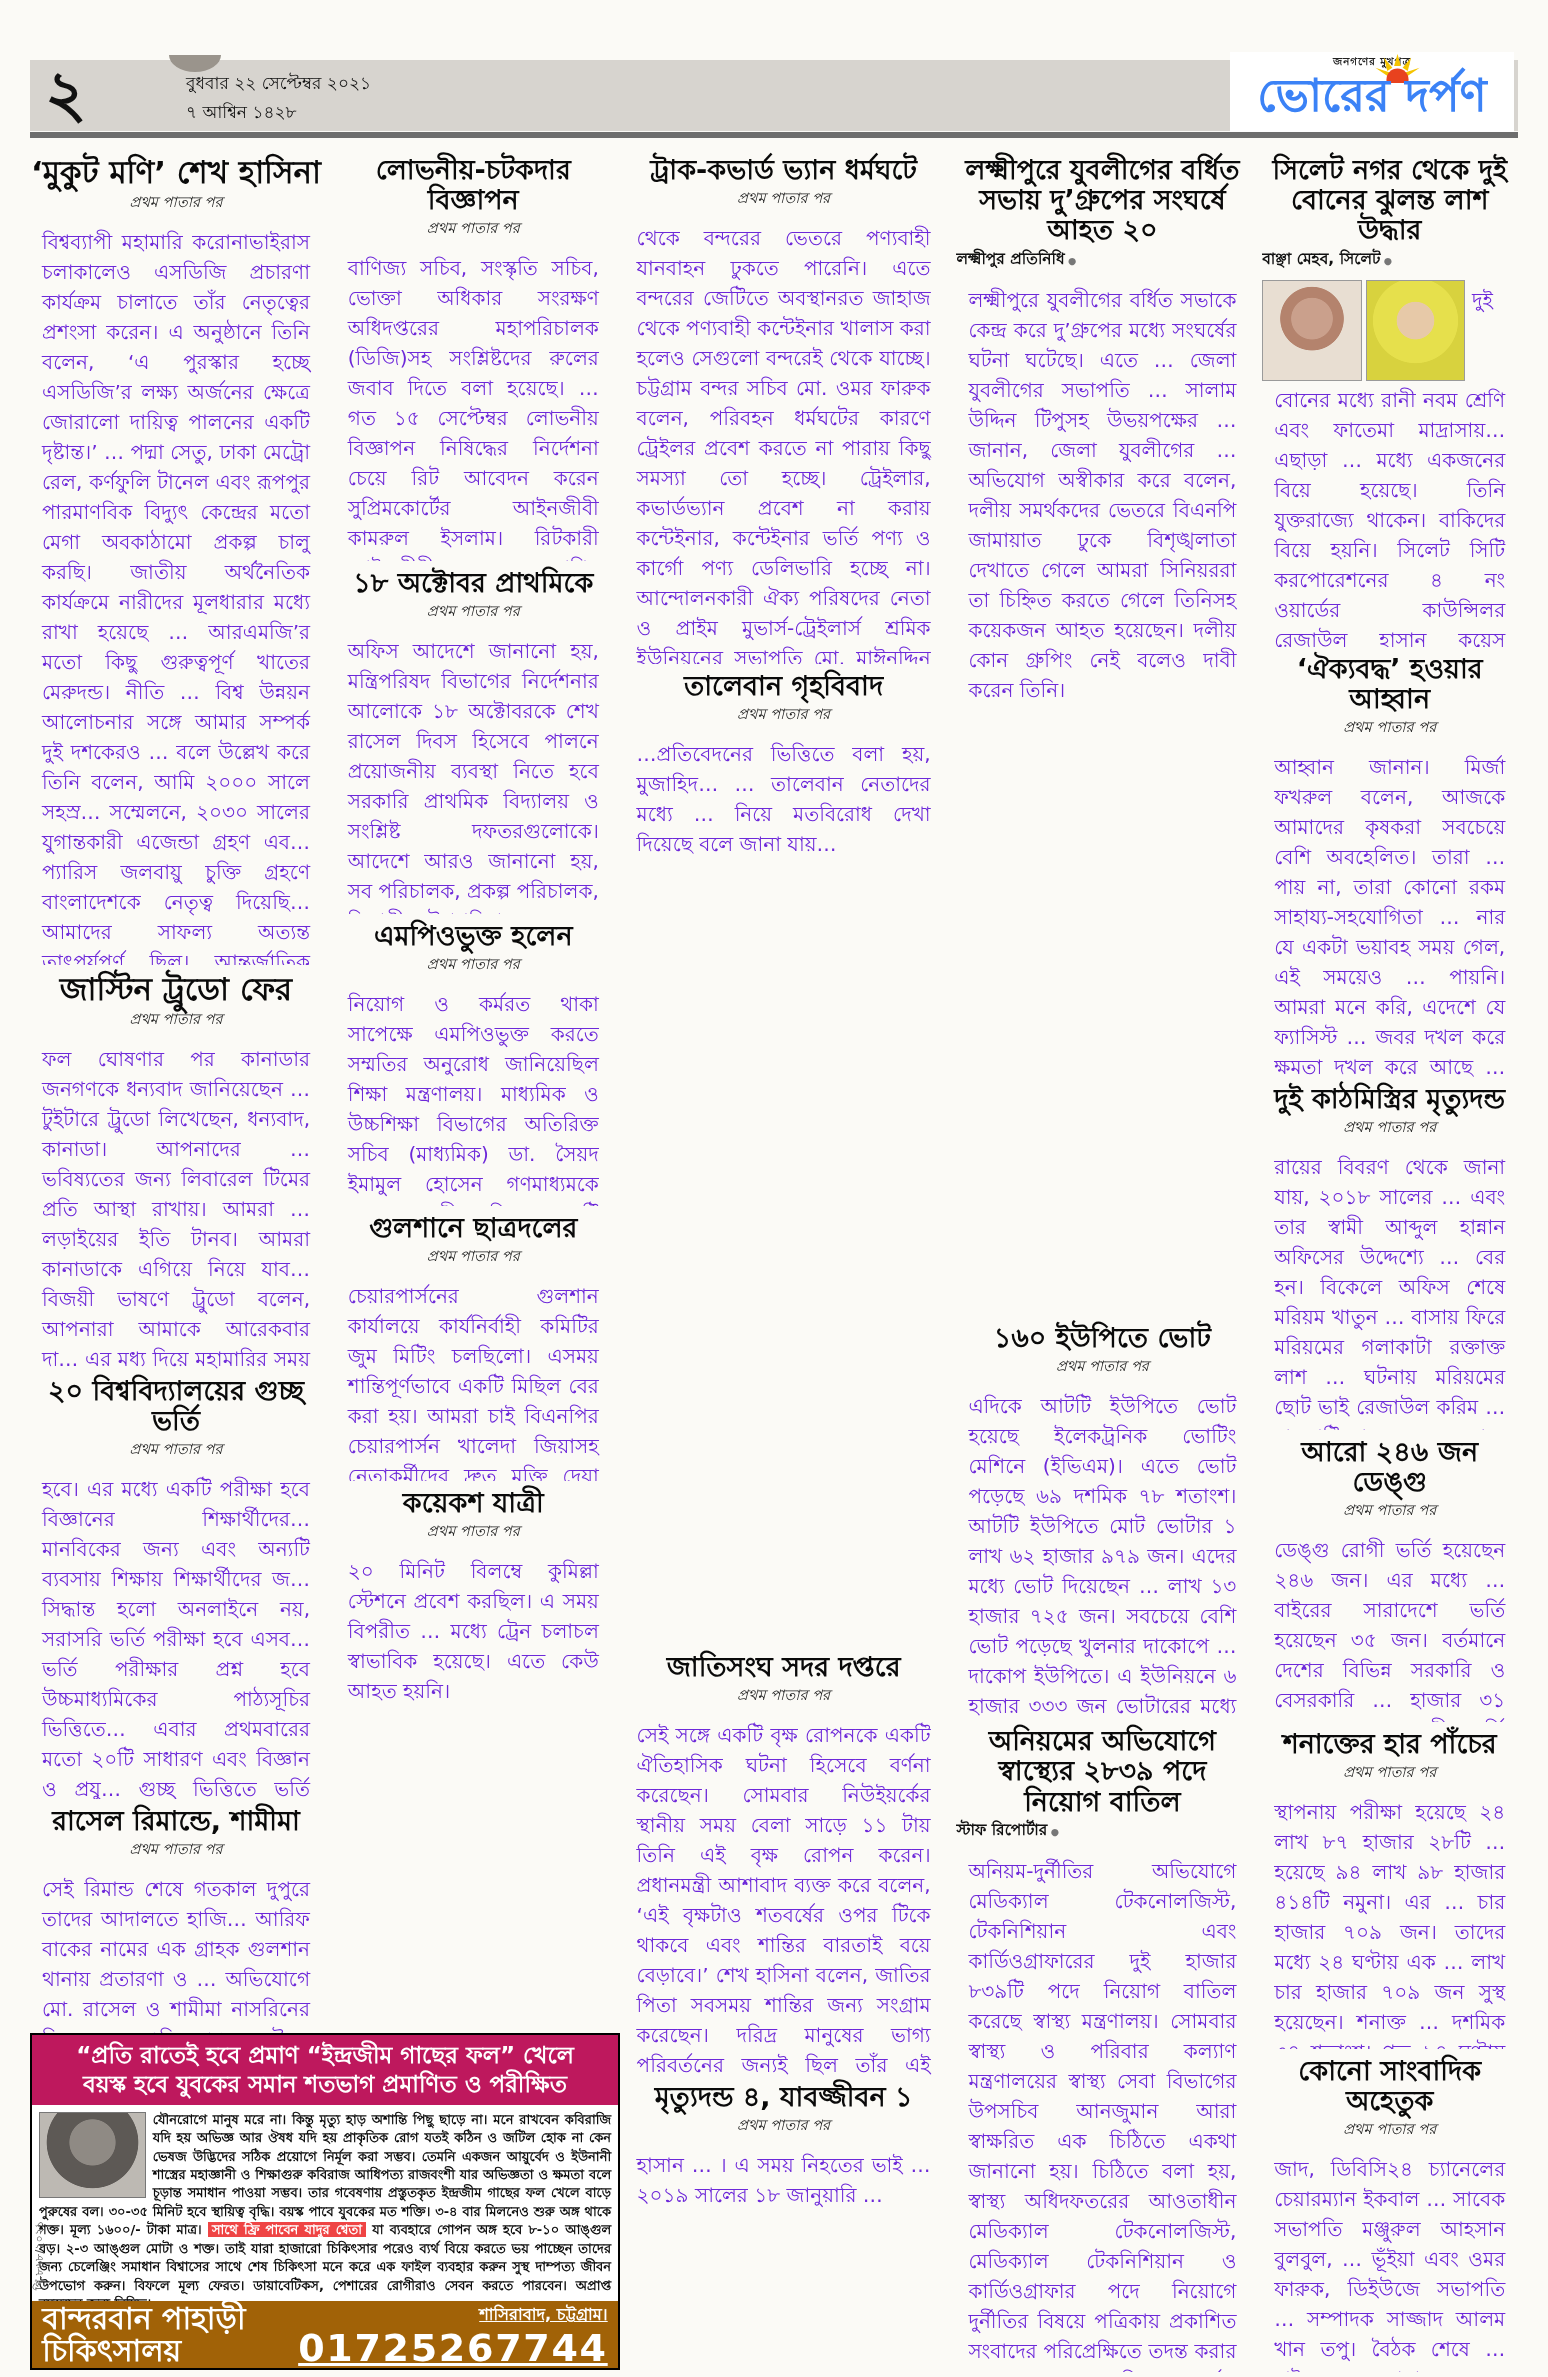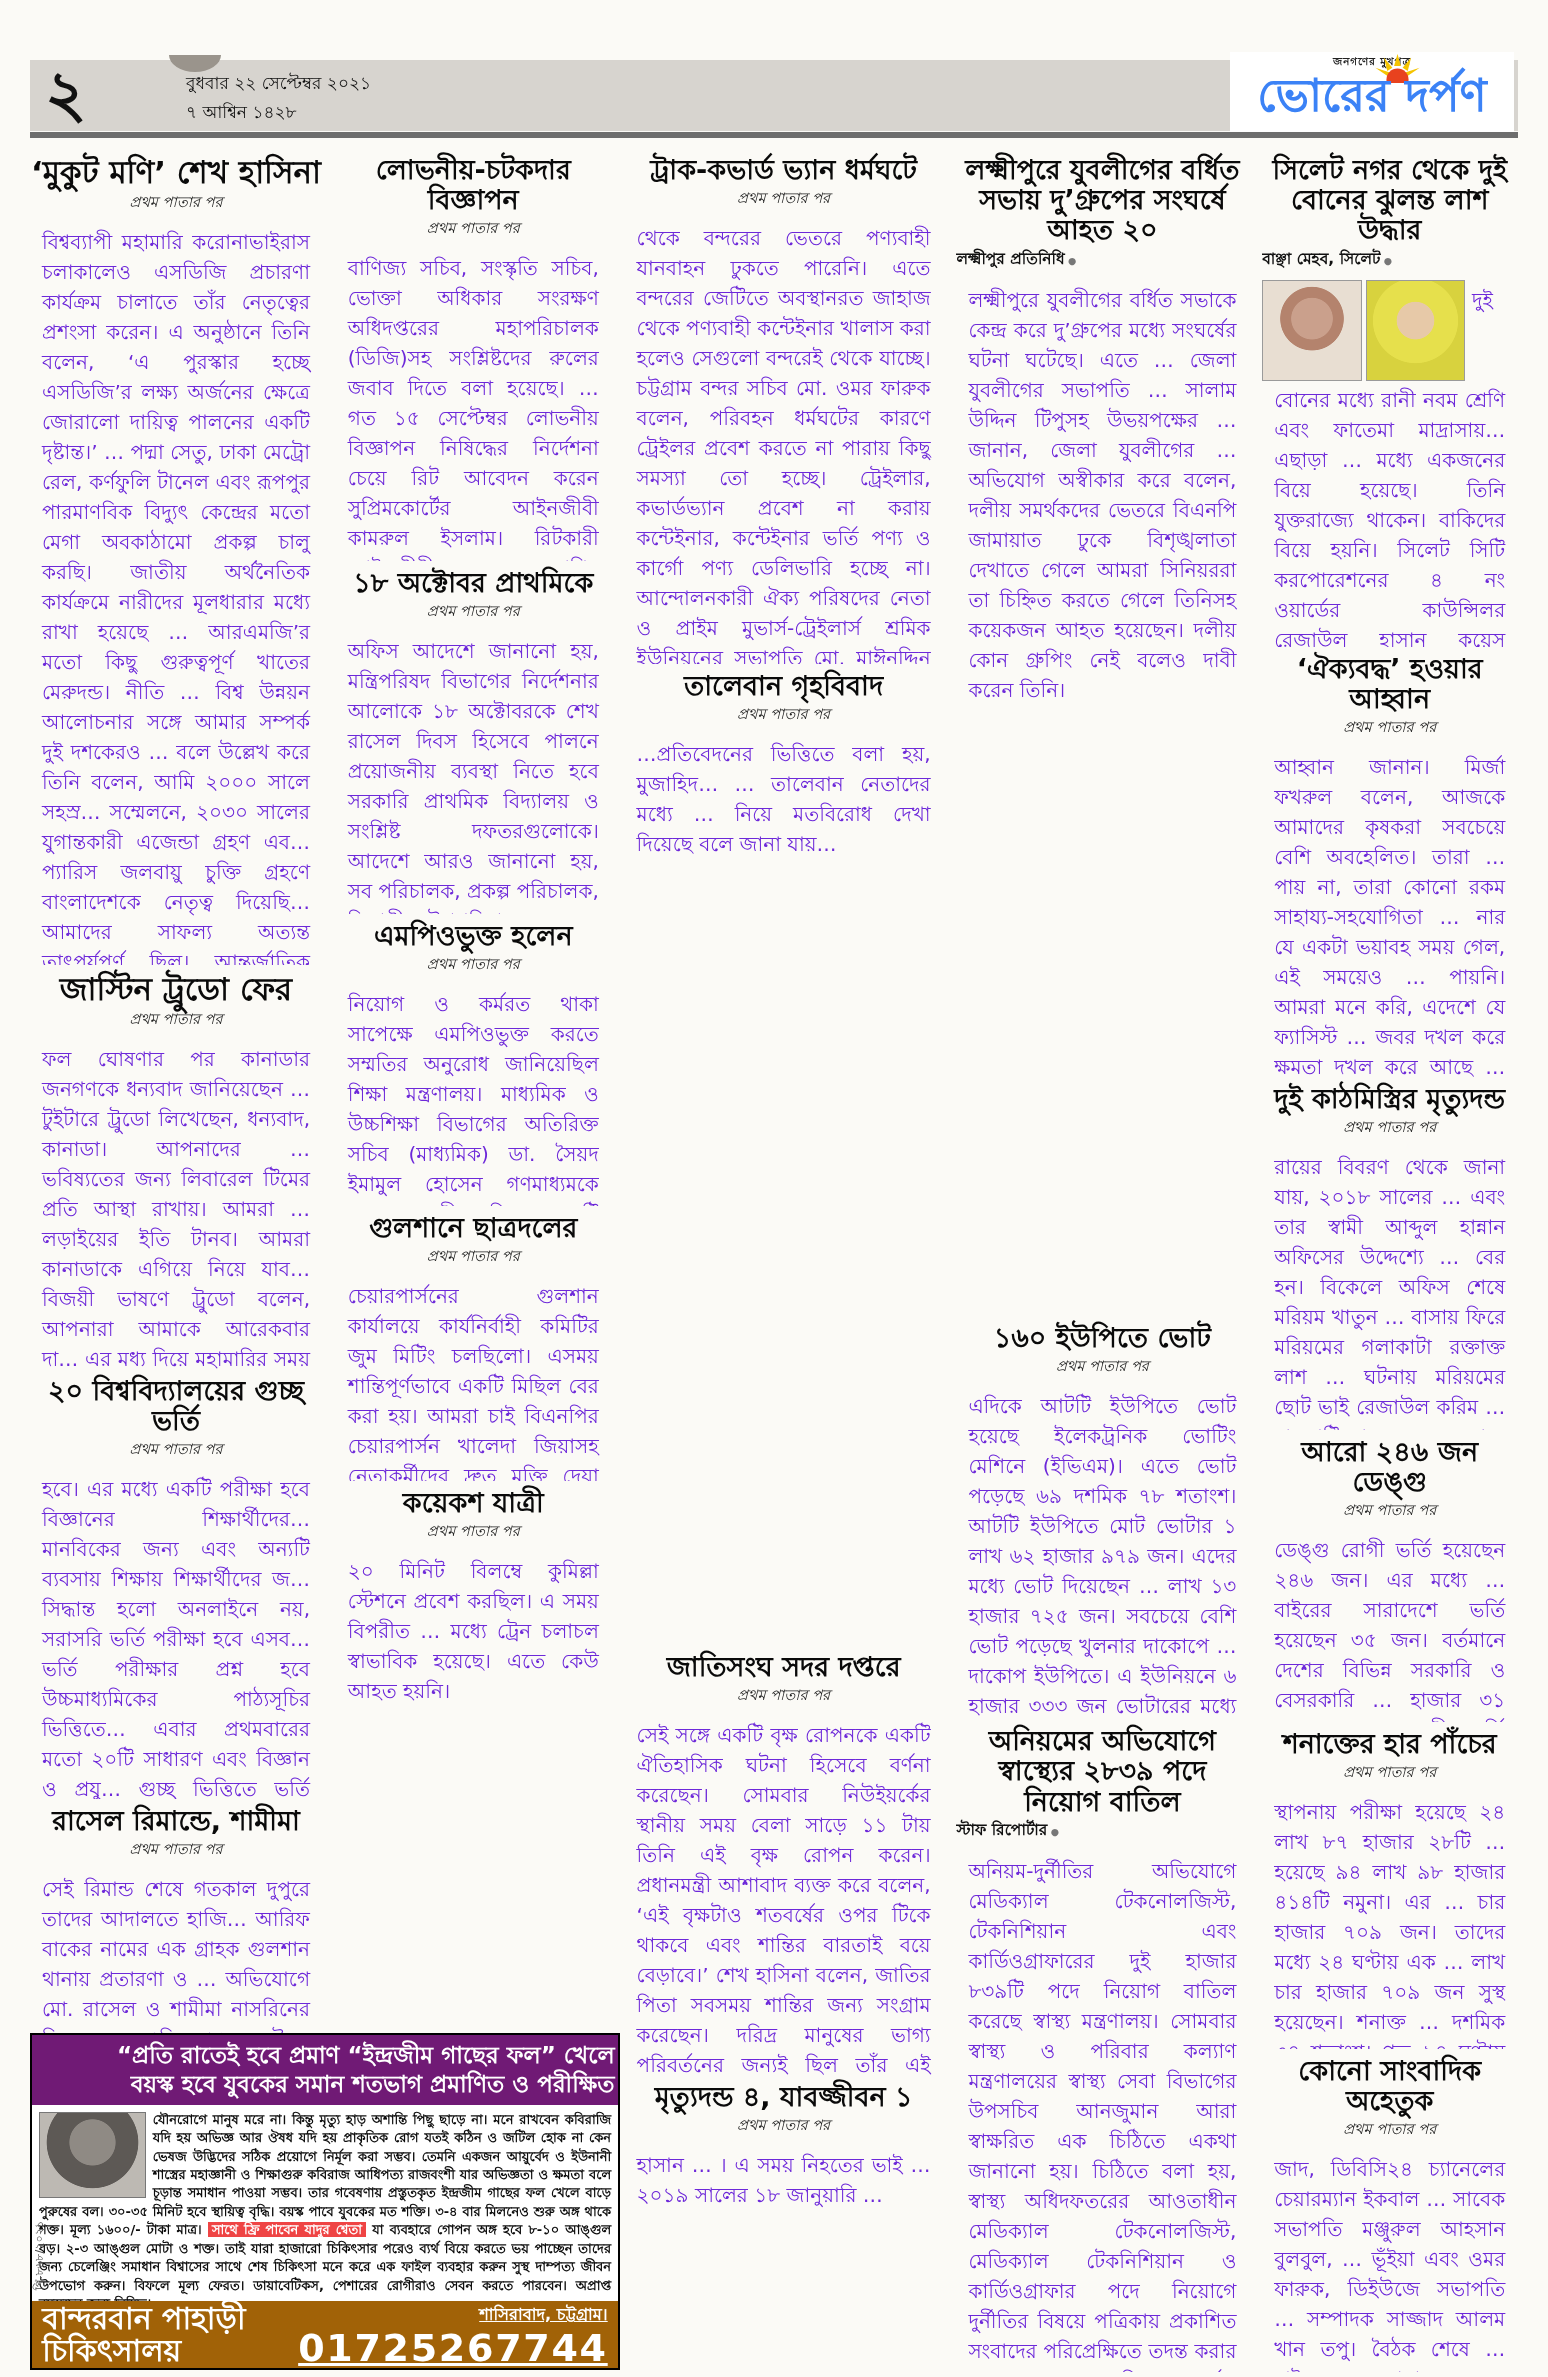--- a/index.html
+++ b/index.html
@@ -31,21 +31,21 @@
   .byline::after{content:" \25CF";font-size:9.5px;color:#777;}
   .body{font-size:20px;line-height:1.5;text-align:justify;margin:12px;color:#6d28d9;}
   
   .photo-pair{float:left;width:203px;height:101px;margin:1.7px 6.9px 3.4px 0;display:flex;gap:4.3px;}
   .portrait{flex:1;border:0.9px solid #9a9a9a;position:relative;}
   .p1{background:radial-gradient(circle at 50% 38%, #caa08c 0 26%, #b4836d 27% 40%, #e8ded2 41%);}
   .p2{background:radial-gradient(circle at 50% 40%, #e7c9a8 0 24%, #e6e04c 25% 55%, #d8d23e 56%);}
   
   .ad{position:absolute;left:0;bottom:1.7px;width:590px;height:337px;background:#fff;
       border:2.6px solid #000;box-sizing:border-box;}
-  .ad-banner{background:#701a75;color:#fff;text-align:right;font-weight:900;
+  .ad-banner{background:#be185d;color:#fff;text-align:center;font-weight:900;
              font-size:23px;line-height:1.3;padding:5.2px 3.4px;}
   .ad-body{padding:5.2px 6.9px 0;font-size:13px;font-weight:600;line-height:1.42;text-align:justify;color:#0d0d0d;}
   .ad-photo{float:left;width:105px;height:84px;margin:1.7px 6.9px 1.7px 0;border:0.9px solid #777;
             background:radial-gradient(circle at 50% 35%, #8f8a84 0 30%, #5d5955 31% 60%, #bdb9b3 61%);}
   .inv{background:#ef4444;color:#fff;padding:0 4.3px;font-weight:bold;}
   .ad-footer{position:absolute;left:0;right:0;bottom:0;height:67px;background:#a16207;color:#fff;
              display:flex;align-items:center;justify-content:space-between;padding:1.7px 10.3px;box-sizing:border-box;}
   .clinic{font-size:30px;font-weight:900;line-height:1.05;}
   .ad-right{text-align:right;text-decoration:underline;}
   .ad-loc{font-size:16.3px;font-weight:bold;}

